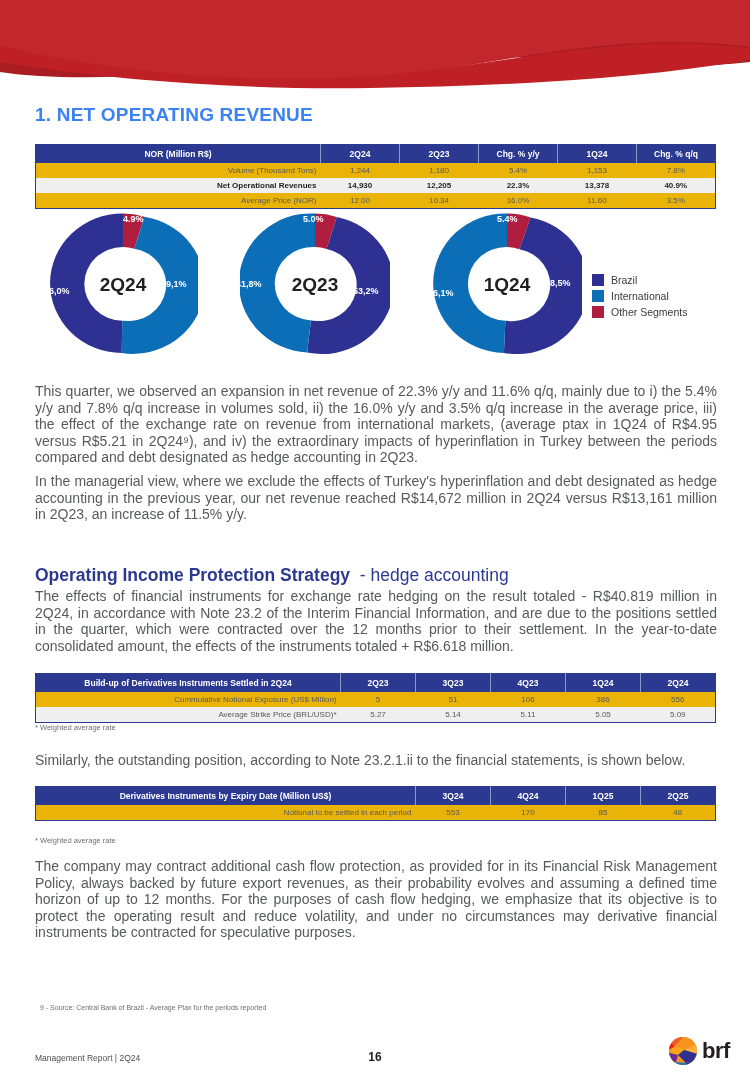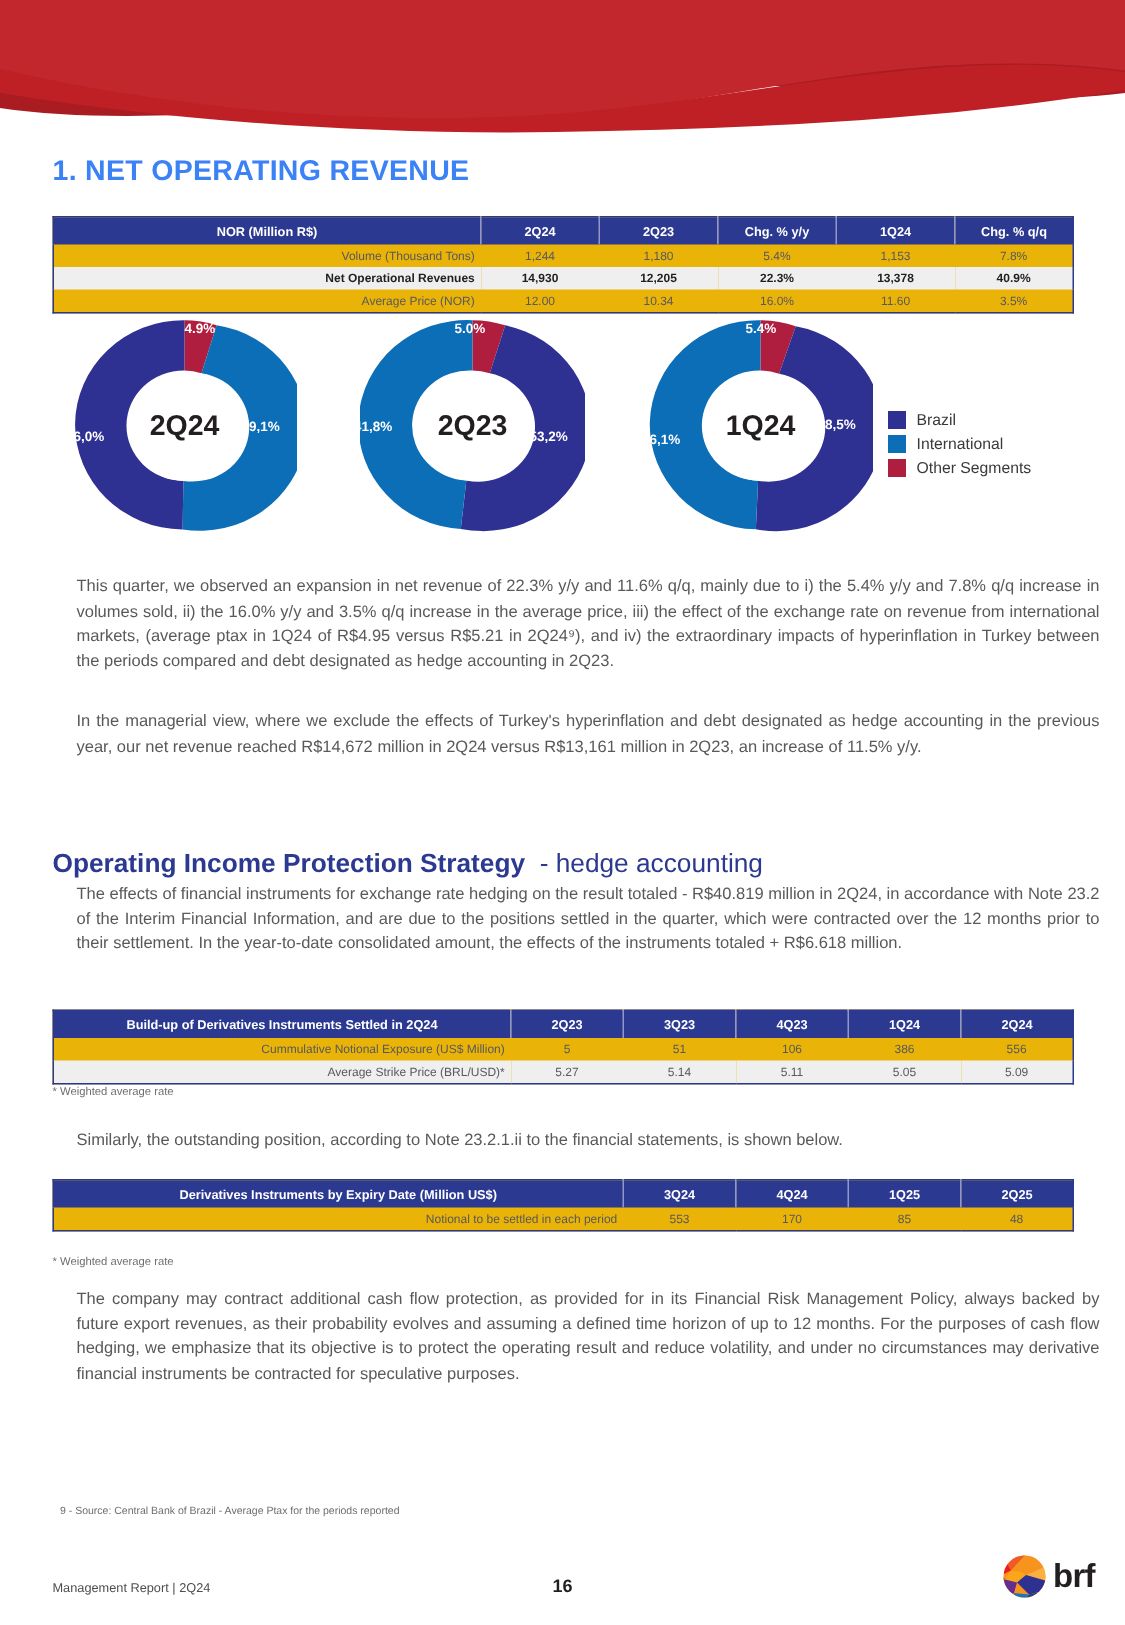--- a/index.html
+++ b/index.html
@@ -83,22 +83,22 @@
   .legend { position:absolute; left:592px; top:274px; }
   .legend-row { display:flex; align-items:center; margin-bottom:4px; }
   .legend-swatch {
     width:12px; height:12px; margin-right:7px; flex:0 0 auto;
   }
   .legend-text { font-size:10.5px; color:#3A3A3A; }
 
   
   p.body {
     position:absolute; left:35px; width:682px;
-    font-size:11px; line-height:16.5px;
-    color:#58595B; text-align:justify;margin-left:16px;
+    font-size:14px; line-height:16.5px;
+    color:#58595B; text-align:justify;
   }
   #para-1 { top:383px; }
   #para-2 { top:473px; }
   #para-3 { top:588px; }
   #para-4 { top:752px; }
   #para-5 { top:858px; }
 
   .heading-2 {
     position:absolute; left:35px; top:565px;
     font-size:17.5px; color:#2B3990;

